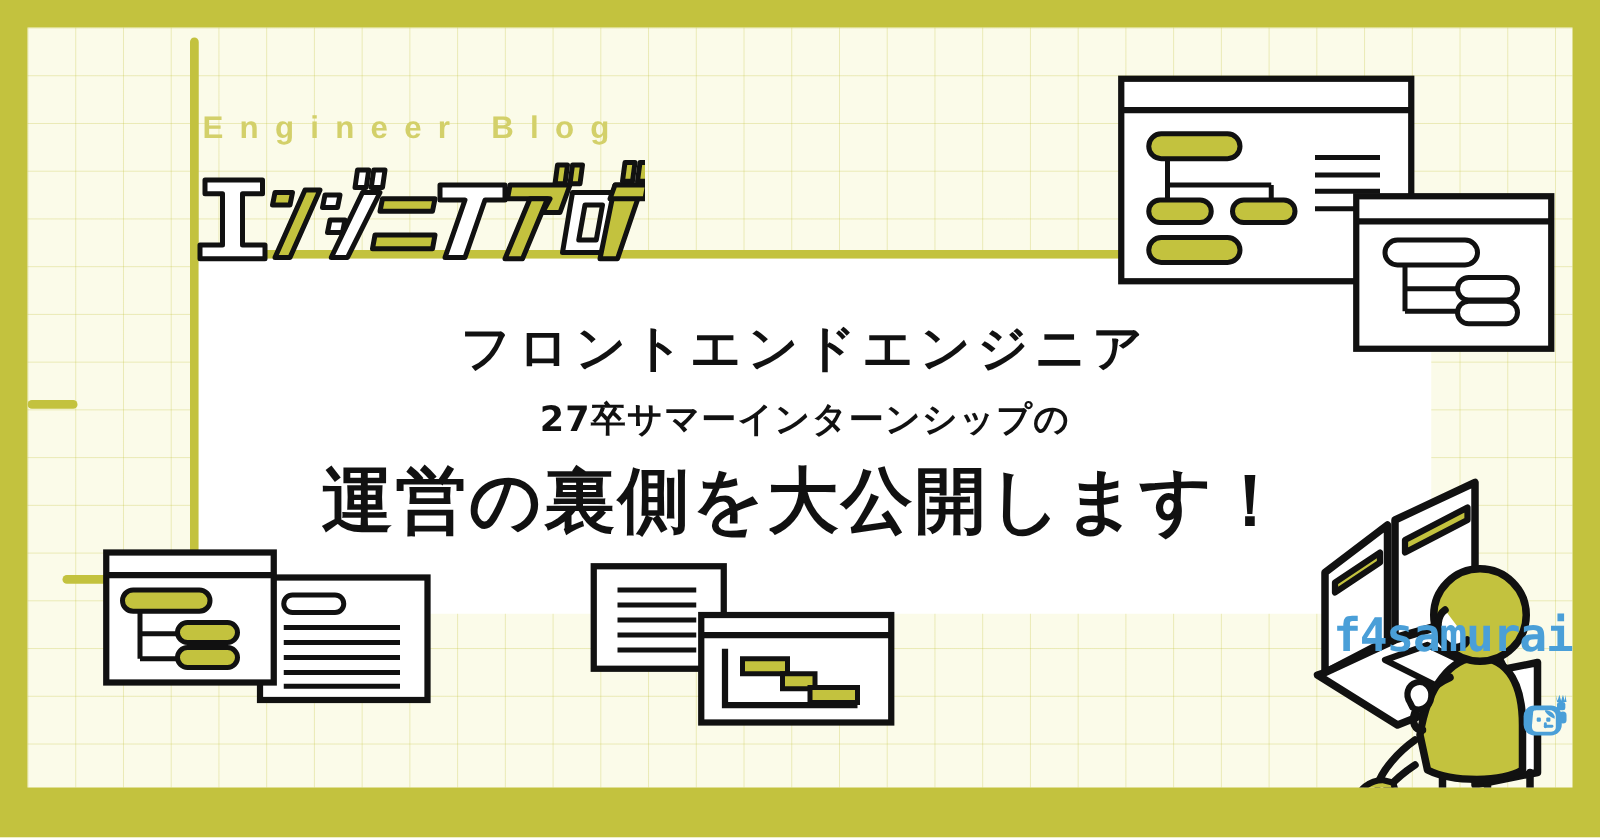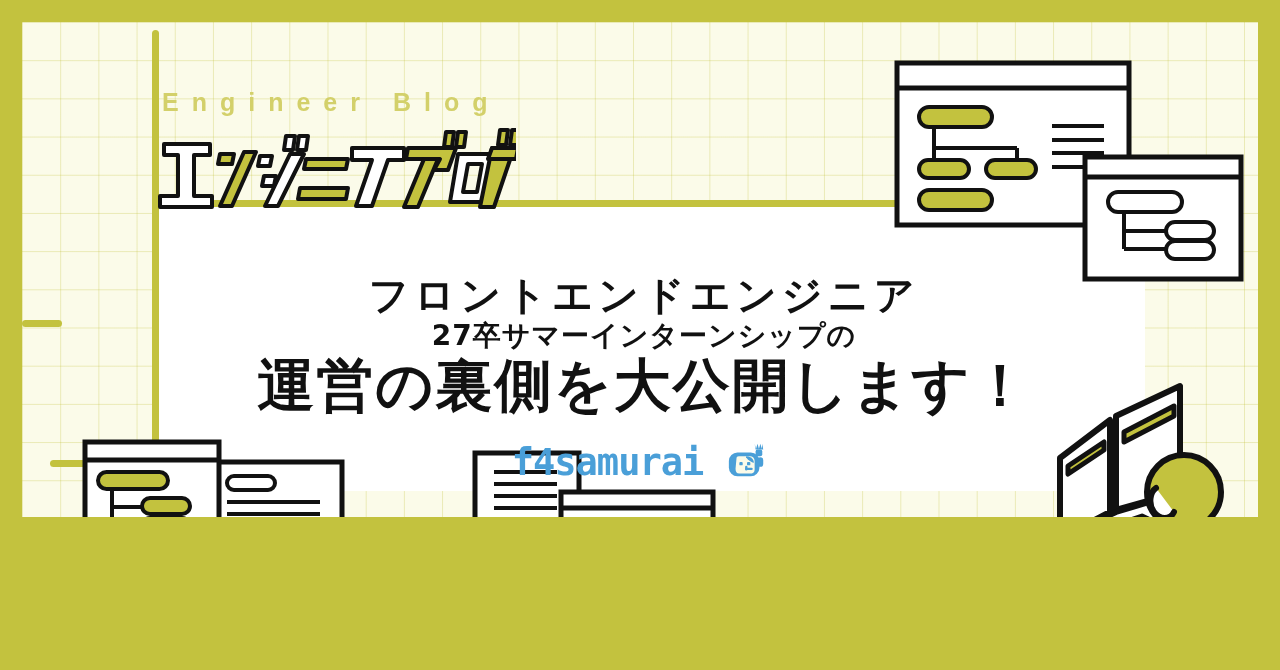--- a/index.html
+++ b/index.html
@@ -14,21 +14,21 @@
     position: relative;
     width: 1280px; height: 670px;
     background: #c3c23e;
     overflow: hidden;
   }
 
   
   #canvas {
     position: absolute;
     left: 22px; top: 22px;
-    width: 1236px; height: 495px;
+    width: 1236px; height: 608px;
     background-color: #fbfbe9;
     background-image:
       linear-gradient(to right, rgba(195,194,62,0.30) 1px, transparent 1px),
       linear-gradient(to bottom, rgba(195,194,62,0.30) 1px, transparent 1px);
     background-size: 38.2px 38.2px;
     background-position: 0 0;
     overflow: hidden;
   }
 
   
@@ -57,21 +57,21 @@
   }
 
   #title-text {
     position: absolute;
     left: 152px; top: 206px;
     width: 940px; height: 236px;
     display: flex;
     flex-direction: column;
     align-items: center;
     justify-content: center;
-    gap: 0;
+    gap: 16px;
     z-index: 6;
   }
   #title-text .line {
     font-family: "DejaVu Sans", "Liberation Sans", sans-serif;
     font-weight: bold;
     color: #111111;
     white-space: nowrap;
     line-height: 1.18;
   }
   .line-1 { font-size: 40px; letter-spacing: 5px; }
@@ -84,24 +84,25 @@
 
   
   #person { position: absolute; left: 1010px; top: 358px; width: 250px; height: 270px; }
 
   
   #footer-logo {
     position: absolute;
     left: 0; right: 0;
     bottom: 30px;
     display: flex;
-    align-items: flex-start;
+    align-items: flex-end;
     justify-content: center;
     gap: 23px;
     z-index: 20;
+    flex-direction: column;
   }
   #footer-logo .brand {
     font-family: "DejaVu Sans Mono", "Liberation Mono", monospace;
     font-size: 37px;
     font-weight: bold;
     letter-spacing: -1px;
     color: #4a9fd8;
   }
 </style>
 </head>

